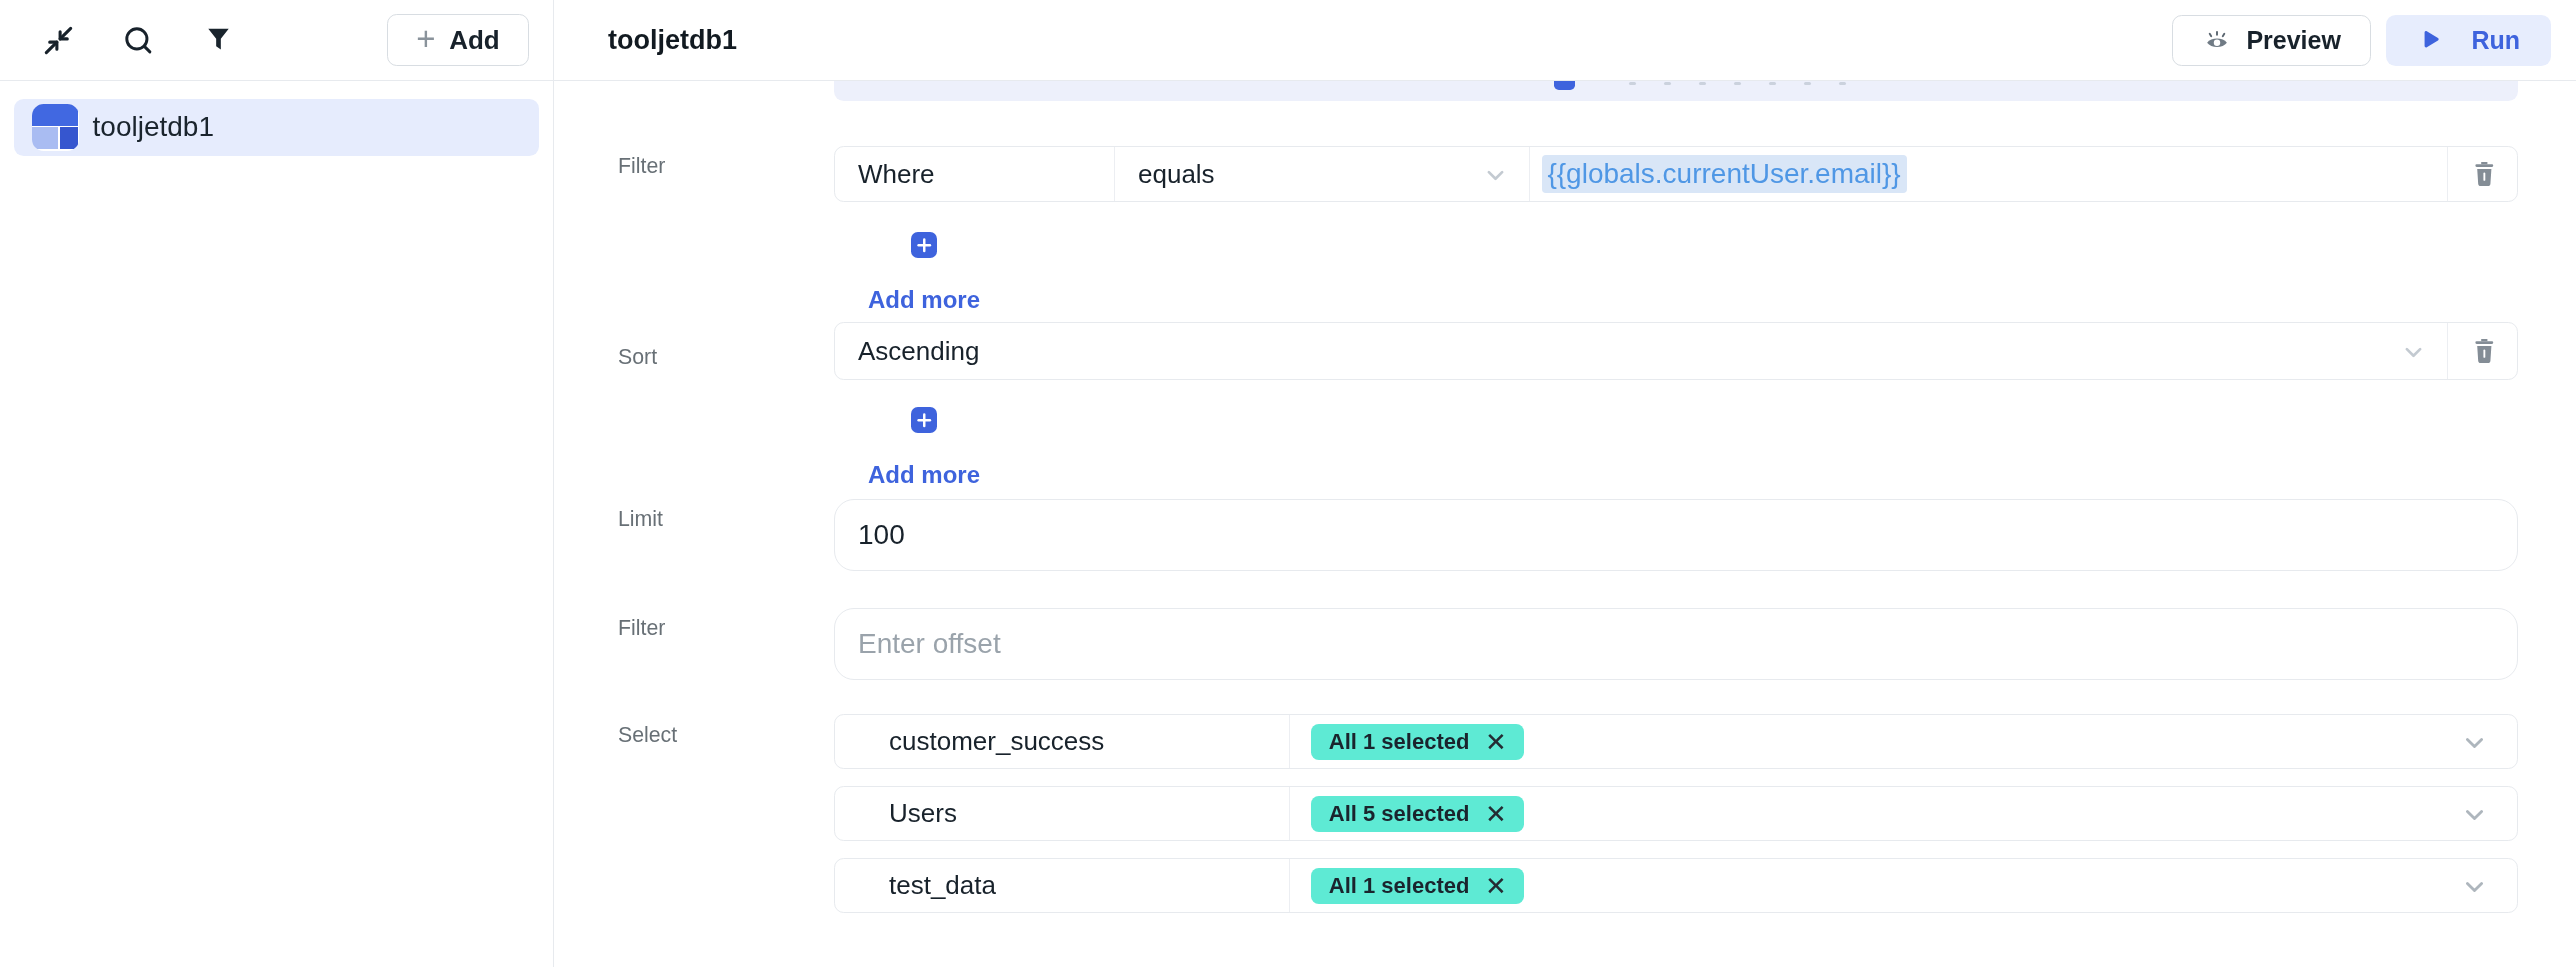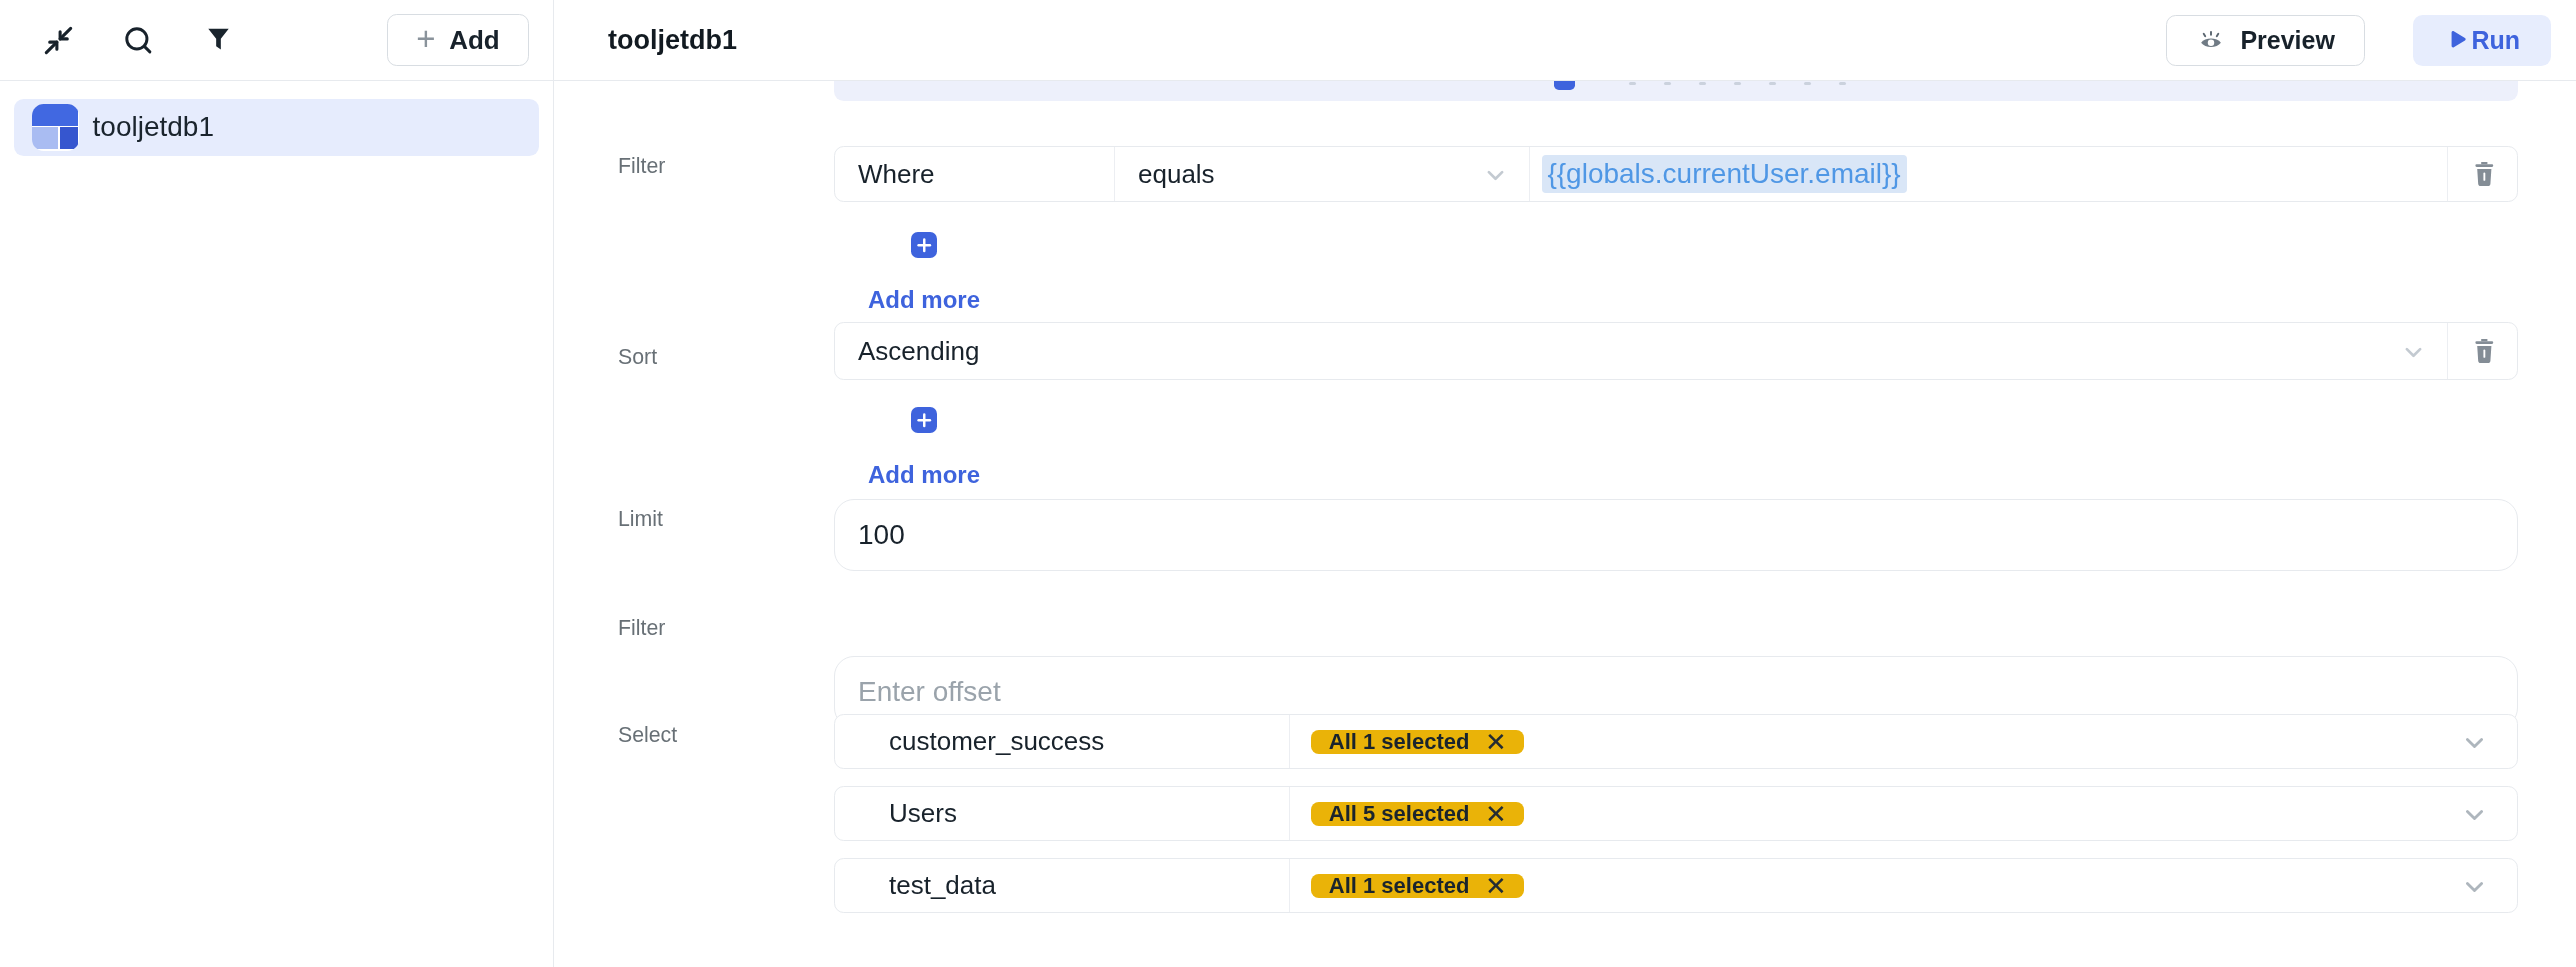--- a/index.html
+++ b/index.html
@@ -28,21 +28,21 @@
 
   
   .main { flex: 1 1 auto; display: flex; flex-direction: column; min-width: 0; }
   .main-header { height: 81px; border-bottom: 1.9px solid #e7eaee; display: flex; align-items: center; padding: 0 25px 0 54px; }
   .page-title { font-size: 27px; font-weight: 600; color: #121a21; }
   .header-actions { margin-left: auto; display: flex; align-items: center; gap: 15.5px; }
   .preview-btn { height: 51px; padding: 0 29px; border: 1.9px solid #d8dde2; border-radius: 9.7px; background: #fff;
     display: inline-flex; align-items: center; gap: 14.5px; cursor: pointer; }
   .preview-btn .lbl { font-size: 25px; font-weight: 600; color: #18222b; }
   .run-btn { height: 51px; padding: 0 31px; border: none; border-radius: 9.7px; background: #e7edfd;
-    display: inline-flex; align-items: center; gap: 1px; cursor: pointer; margin-left: 33px; }
+    display: inline-flex; align-items: center; gap: 28px; cursor: pointer; }
   .run-btn .lbl { font-size: 25px; font-weight: 600; color: #3e63dd; }
 
   .content { position: relative; flex: 1 1 auto; background: #fff; }
 
   
   .cutoff-row { position: absolute; left: 280px; top: 0; width: 1684px; height: 20.4px; background: #edf0fb;
     border-radius: 0 0 9.7px 9.7px; overflow: hidden; }
   .cb-sliver { position: absolute; left: 720px; top: 0; width: 21.3px; height: 8.7px; background: #3e63dd; border-radius: 0 0 4.8px 4.8px; }
   .cut-dash { position: absolute; top: 1px; width: 6.8px; height: 2.9px; background: #b9c2cc; opacity: .65; border-radius: 1.9px; }
 
@@ -63,21 +63,21 @@
 
   .code-chip { background: #d9e6f7; color: #4f97e5; font-size: 28px; padding: 2.9px 5.8px; border-radius: 3.9px; white-space: nowrap; }
 
   .text-input { position: absolute; left: 280px; width: 1684px; height: 72px; border: 1.9px solid #e7eaee; border-radius: 20px;
     padding: 9px 23px; font-size: 28px; color: #18222b; font-family: "Liberation Sans", "DejaVu Sans", sans-serif; outline: none; background: #fff; }
   .text-input::placeholder { color: #9aa3ab; }
 
   .select-row { cursor: pointer; padding-left: 31px; }
   .select-row .name-cell { width: 423px; flex: 0 0 423px; }
   .select-row .badge-area { flex: 1 1 auto; display: flex; align-items: center; padding-left: 21.3px; position: relative; }
-  .badge { background: #eab308; border-radius: 7.8px; height: 24px; display: inline-flex; align-items: center; padding: 0 17.5px; gap: 15.5px; }
+  .badge { background: #5eead4; border-radius: 7.8px; height: 36px; display: inline-flex; align-items: center; padding: 0 17.5px; gap: 15.5px; }
   .badge .blbl { font-size: 22px; font-weight: 700; color: #1a242d; white-space: nowrap; }
   .badge .x { font-size: 26px; font-weight: 400; color: #242c33; line-height: 1; cursor: pointer; }
   .select-row .row-chev { position: absolute; right: 27px; top: 50%; transform: translateY(-50%); }
 
   svg { display: block; }
 </style>
 </head>
 <body>
 
 <div class="app">
@@ -222,21 +222,21 @@
               <path d="M2.5 8 H13.5"></path>
             </svg>
         </span>
         <span class="lbl">Add more</span>
       </div>
 
       <div class="form-label" style="top:426px">Limit</div>
       <input class="text-input" style="top: 418px;" type="text" value="100">
 
       <div class="form-label" style="top:535px">Filter</div>
-      <input class="text-input" style="top: 527px; margin-top: 48px;" type="text" placeholder="Enter offset">
+      <input class="text-input" style="top: 527px;" type="text" placeholder="Enter offset">
 
       <div class="form-label" style="top:642px">Select</div>
 
       <div class="qrow select-row" style="top:633px; height:55px">
         <div class="cell name-cell">
           <span class="txt">customer_success</span>
         </div>
         <div class="cell badge-area">
           <span class="badge">
             <span class="blbl">All 1 selected</span>

